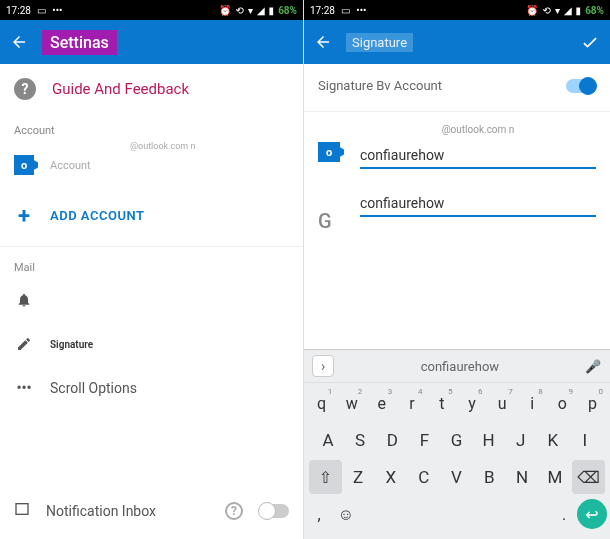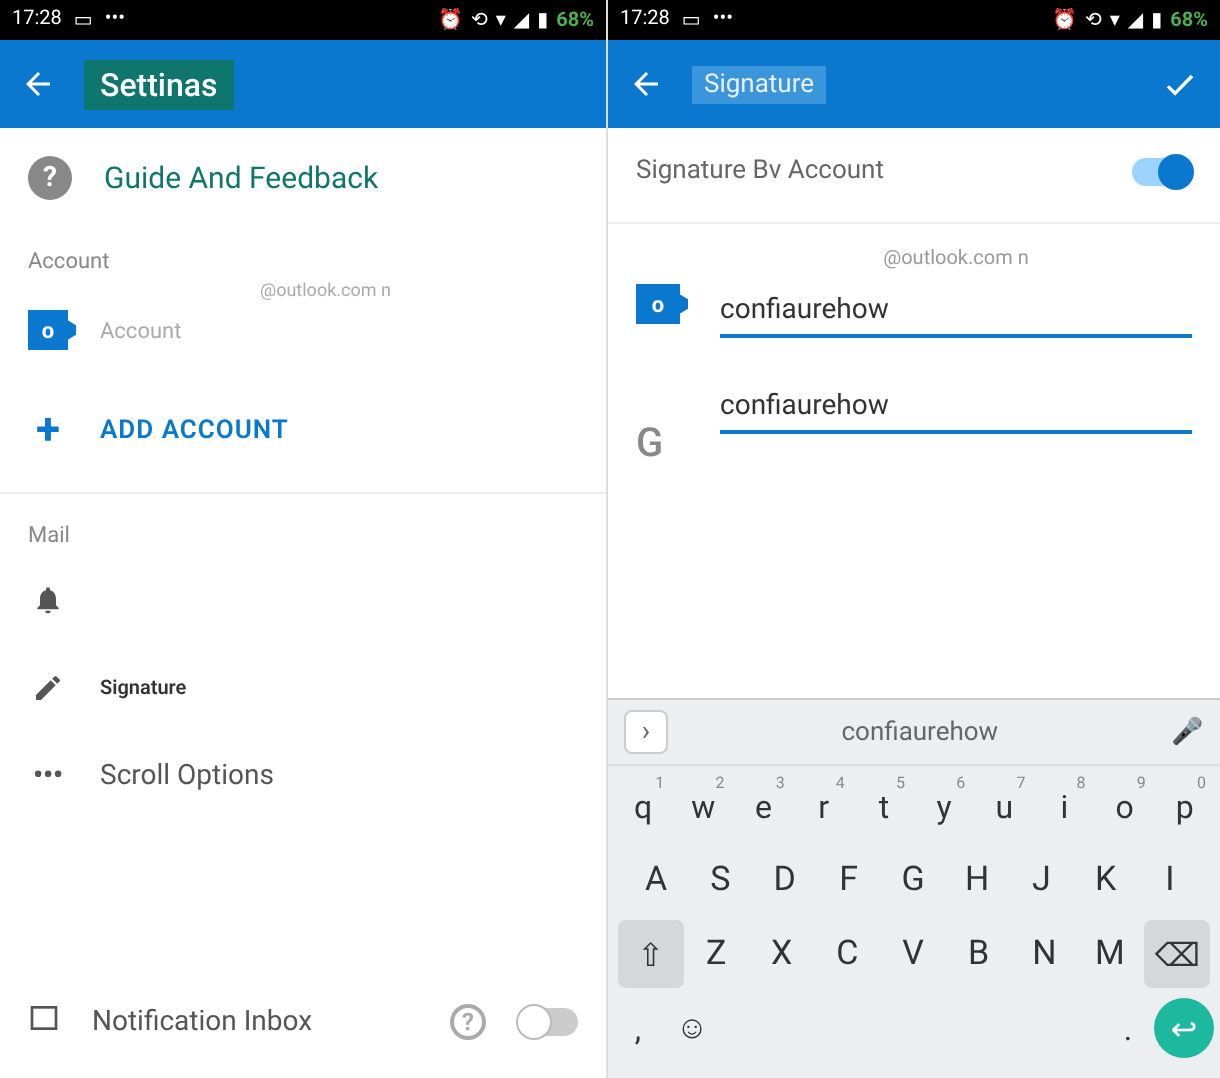--- a/index.html
+++ b/index.html
@@ -2,26 +2,26 @@
 <html><head>
   <meta charset="utf-8">
   <style>
     * { margin: 0; padding: 0; box-sizing: border-box; font-family: -apple-system, Roboto, Arial, sans-serif; }
     body { display: flex; width: 610px; height: 539px; background: #fff; }
     .pane { position: relative; background: #fff; overflow: hidden; }
     .pane-left { width: 304px; border-right: 1px solid #ddd; }
     .pane-right { width: 306px; }
 
     .status-bar { height: 20px; background: #000; color: #fff; display: flex; align-items: center; font-size: 10px; padding: 0 6px; }
-    .sb-left { display: flex; gap: 6px; align-items: flex-start; }
+    .sb-left { display: flex; gap: 6px; align-items: flex-end; }
     .sb-right { margin-left: auto; display: flex; gap: 4px; align-items: center; }
     .sb-batt { color: #4caf50; font-weight: bold; }
 
     .app-bar { height: 44px; background: #0b78d0; display: flex; align-items: center; padding: 0 10px; gap: 14px; }
-    .app-bar .title { background: #0f766e; color: #fff; padding: 3px 8px; font-size: 16px; font-weight: 500; }
+    .app-bar .title { background: #a21caf; color: #fff; padding: 3px 8px; font-size: 16px; font-weight: 500; }
     .app-bar .title2 { background: #3b95db; color: #e8f0fa; padding: 2px 6px; font-size: 13px; }
     .app-bar svg { fill: #fff; }
     .section-caption { color: #888; font-size: 11px; padding: 10px 14px 4px; }
 
     .row { display: flex; align-items: center; gap: 16px; padding: 14px 14px; color: #666; font-size: 13px; }
     .row .icon { width: 20px; display: flex; justify-content: center; color: #666; }
     .row .label { flex: 1; }
     .row .blue { color: #0b78d0; font-weight: 600; letter-spacing: 0.5px; font-size: 13px; }
 
     .divider { height: 1px; background: #eee; margin: 4px 0; }
@@ -91,21 +91,21 @@
 
   <div class="app-bar">
     <svg width="18" height="18" viewBox="0 0 24 24">
         <path d="M20 11H7.8l5.6-5.6L12 4l-8 8 8 8 1.4-1.4L7.8 13H20z"></path>
       </svg>
     <span class="title">Settinas</span>
   </div>
 
   <div class="row">
     <div class="help-icon">?</div>
-    <span class="label" style="font-size:15px;color:#0f766e">Guide And Feedback</span>
+    <span class="label" style="font-size:15px;color:#be185d">Guide And Feedback</span>
   </div>
 
   <div class="section-caption">Account</div>
 
   <div class="row acct-row-wrap">
     <div class="icon">
         <div class="o-logo">o</div>
       </div>
     <span class="label" style="color:#aaa;font-size:11px">Account</span>
     <span class="outlook-sub">@outlook.com n</span>

